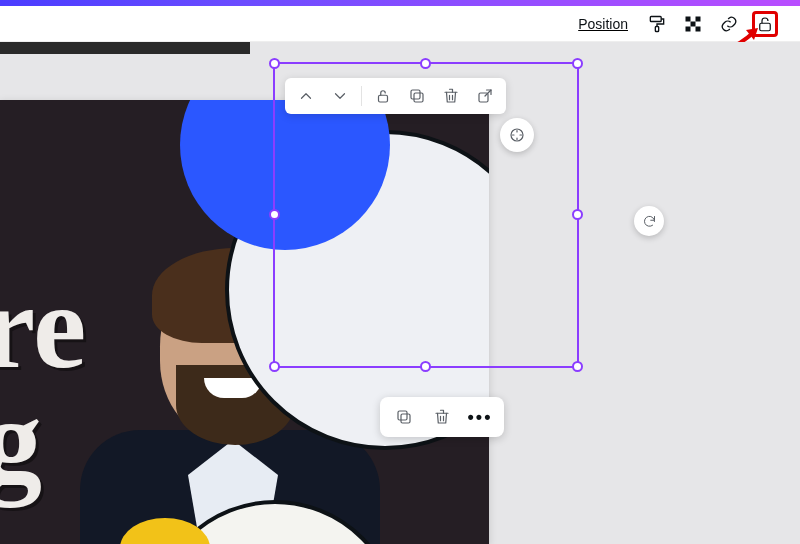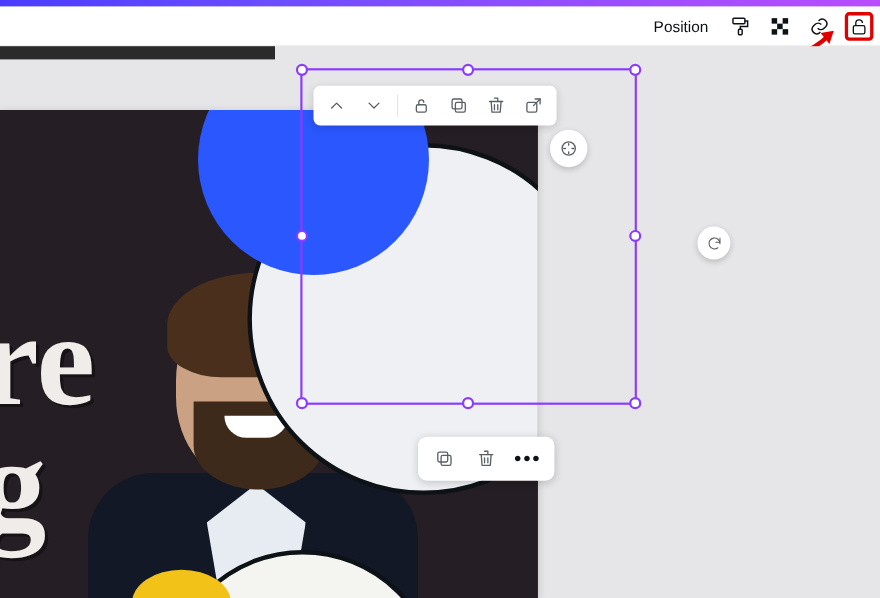--- a/index.html
+++ b/index.html
@@ -9,21 +9,21 @@
   
   .gradient-bar {
     position: absolute; left: 0; top: 0; width: 800px; height: 6px;
     background: linear-gradient(90deg, #4a3cff 0%, #6b4cff 30%, #8f4dff 60%, #b94dff 100%);
   }
 
   
   .top-toolbar {
     position: absolute; left: 0; top: 6px; width: 800px; height: 36px;
     background: #fff; display: flex; align-items: center; justify-content: flex-end;
-    padding-right: 6px; gap: 10px; border-bottom: 1px solid #eee;
+    padding-right: 22px; gap: 10px; border-bottom: 1px solid #eee; text-decoration: underline;
   }
   .position-label { font-size: 14px; color: #0d1216; font-weight: 500; margin-right: 6px; cursor: pointer; }
   .top-icon { width: 26px; height: 26px; display: flex; align-items: center; justify-content: center; color: #0d1216; cursor: pointer; border-radius: 4px; }
   .lock-highlight { border: 3px solid #e00000; border-radius: 4px; padding: 0; }
   .top-icon svg { width: 20px; height: 20px; stroke: #0d1216; fill: none; stroke-width: 1.6; }
   .top-icon.lock-highlight svg { width: 18px; height: 18px; }
 
   
   .red-arrow { position: absolute; left: 688px; top: 22px; width: 80px; height: 40px; pointer-events: none; }
 

